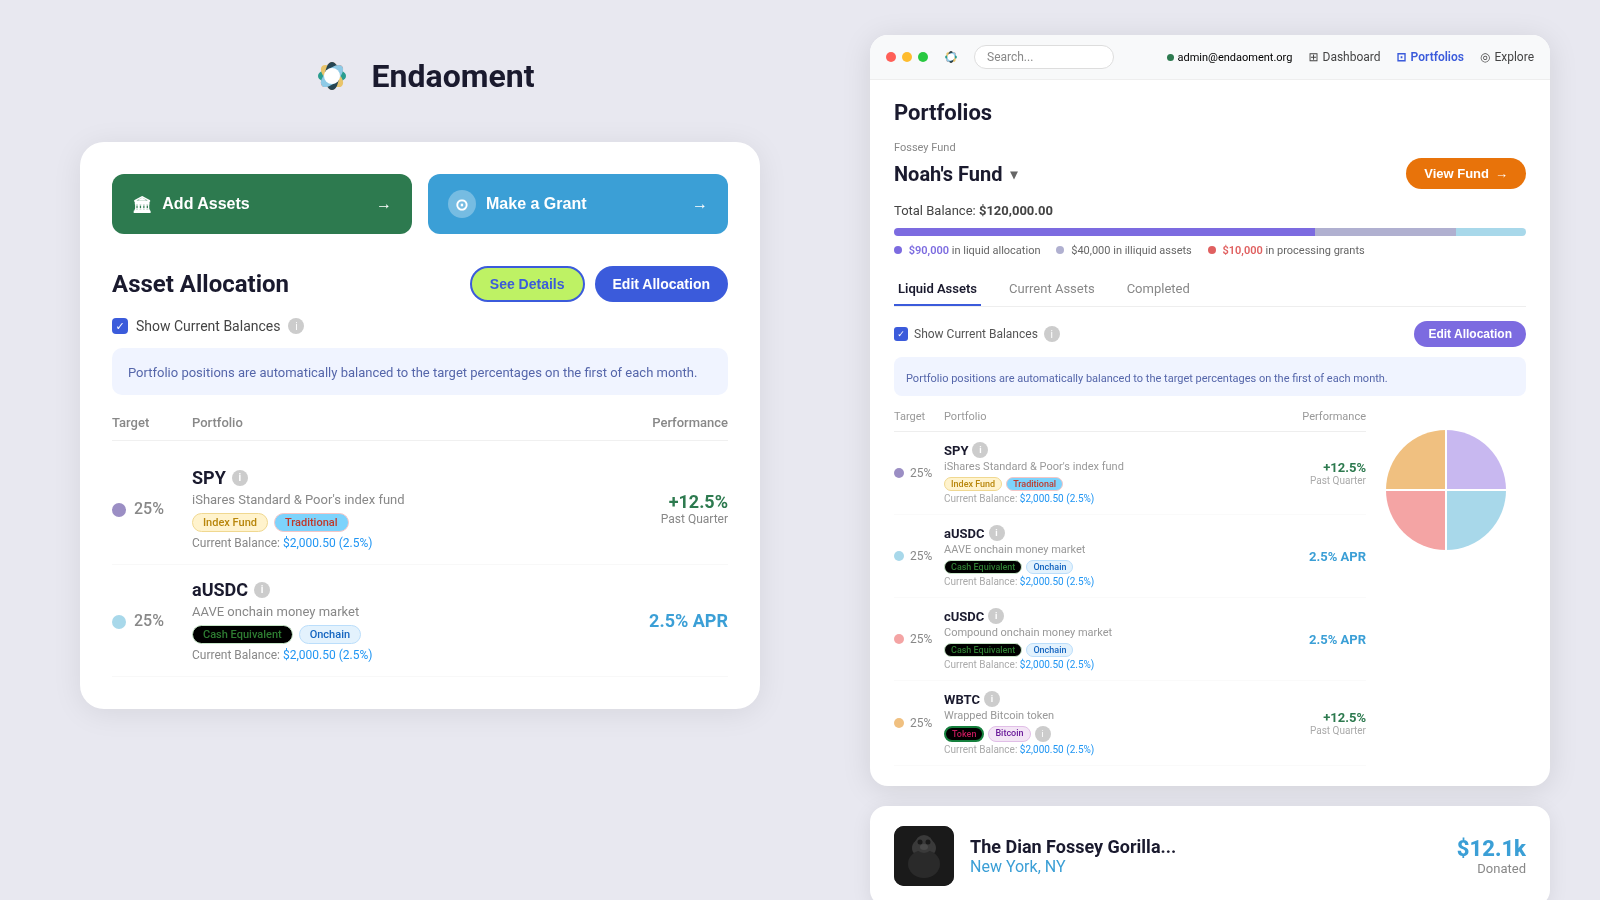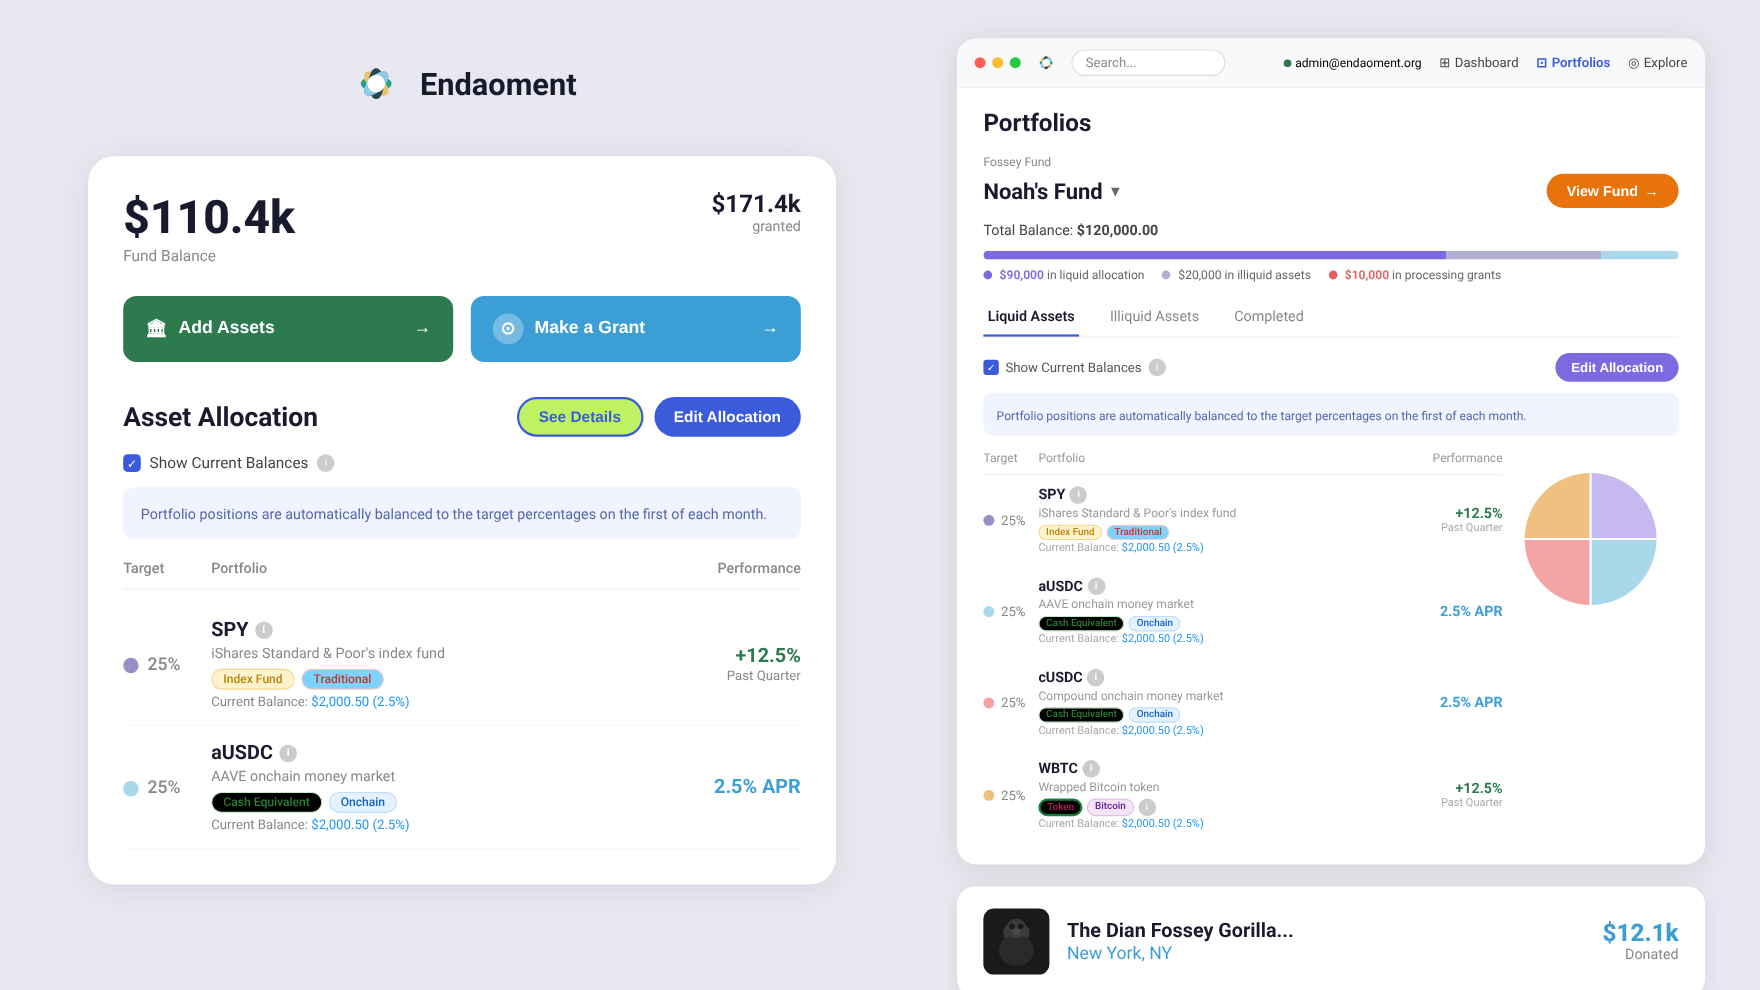--- a/index.html
+++ b/index.html
@@ -37,21 +37,21 @@
       margin-bottom: 40px;
       justify-content: center;
     }
 
     .brand-logo {
       width: 52px;
       height: 52px;
     }
 
     .brand-name {
-      font-size: 28px;
+      font-size: 32px;
       font-weight: 700;
       color: #1a1a2e;
     }
 
     
     .main-card {
       background: white;
       border-radius: 24px;
       padding: 32px;
       box-shadow: 0 4px 30px rgba(0,0,0,0.08);
@@ -747,30 +747,20 @@
           <ellipse rx="7" ry="14" fill="#264653" transform="rotate(180)"></ellipse>
           <ellipse rx="7" ry="14" fill="#8ecae6" transform="rotate(225)"></ellipse>
           <circle r="8" fill="white"></circle>
         </g>
       </svg>
       <span class="brand-name">Endaoment</span>
     </div>
 
     <div class="main-card">
 
-      <div class="fund-stats-row">
-        <div>
-          <div class="fund-balance-main">$110.4k</div>
-          <div class="fund-balance-label">Fund Balance</div>
-        </div>
-        <div class="fund-granted">
-          <div class="fund-granted-amount">$171.4k</div>
-          <div class="fund-granted-label">granted</div>
-        </div>
-      </div>
 
       <div class="action-buttons">
         <button class="btn-add-assets">
           <span>🏛</span>
           <span>Add Assets</span>
           <span style="margin-left:auto;">→</span>
         </button>
         <button class="btn-make-grant">
           <span class="icon-circle">⊙</span>
           <span>Make a Grant</span>
@@ -911,31 +901,31 @@
           <div class="bar-processing"></div>
         </div>
 
         <div class="balance-legend">
           <span>
             <span class="legend-dot legend-purple"></span>
             <span class="legend-amount">$90,000</span> in liquid allocation
           </span>
           <span>
             <span class="legend-dot legend-gray"></span>
-            <span class="legend-amount-gray">$20,000</span> in illiquid assets
+            <span class="legend-amount-gray">$40,000</span> in illiquid assets
           </span>
           <span>
             <span class="legend-dot" style="background:#e06060;"></span>
             <span class="legend-amount-red">$10,000</span> in processing grants
           </span>
         </div>
 
         <div class="tabs-row">
           <div class="tab tab-active">Liquid Assets</div>
-          <div class="tab">Illiquid Assets</div>
+          <div class="tab">Current Assets</div>
           <div class="tab">Completed</div>
         </div>
 
         <div class="allocation-controls">
           <div class="show-balances-small">
             <div class="checkbox-small"></div>
             <span>Show Current Balances</span>
             <div class="info-icon">i</div>
           </div>
           <button class="btn-edit-alloc-small">Edit Allocation</button>

